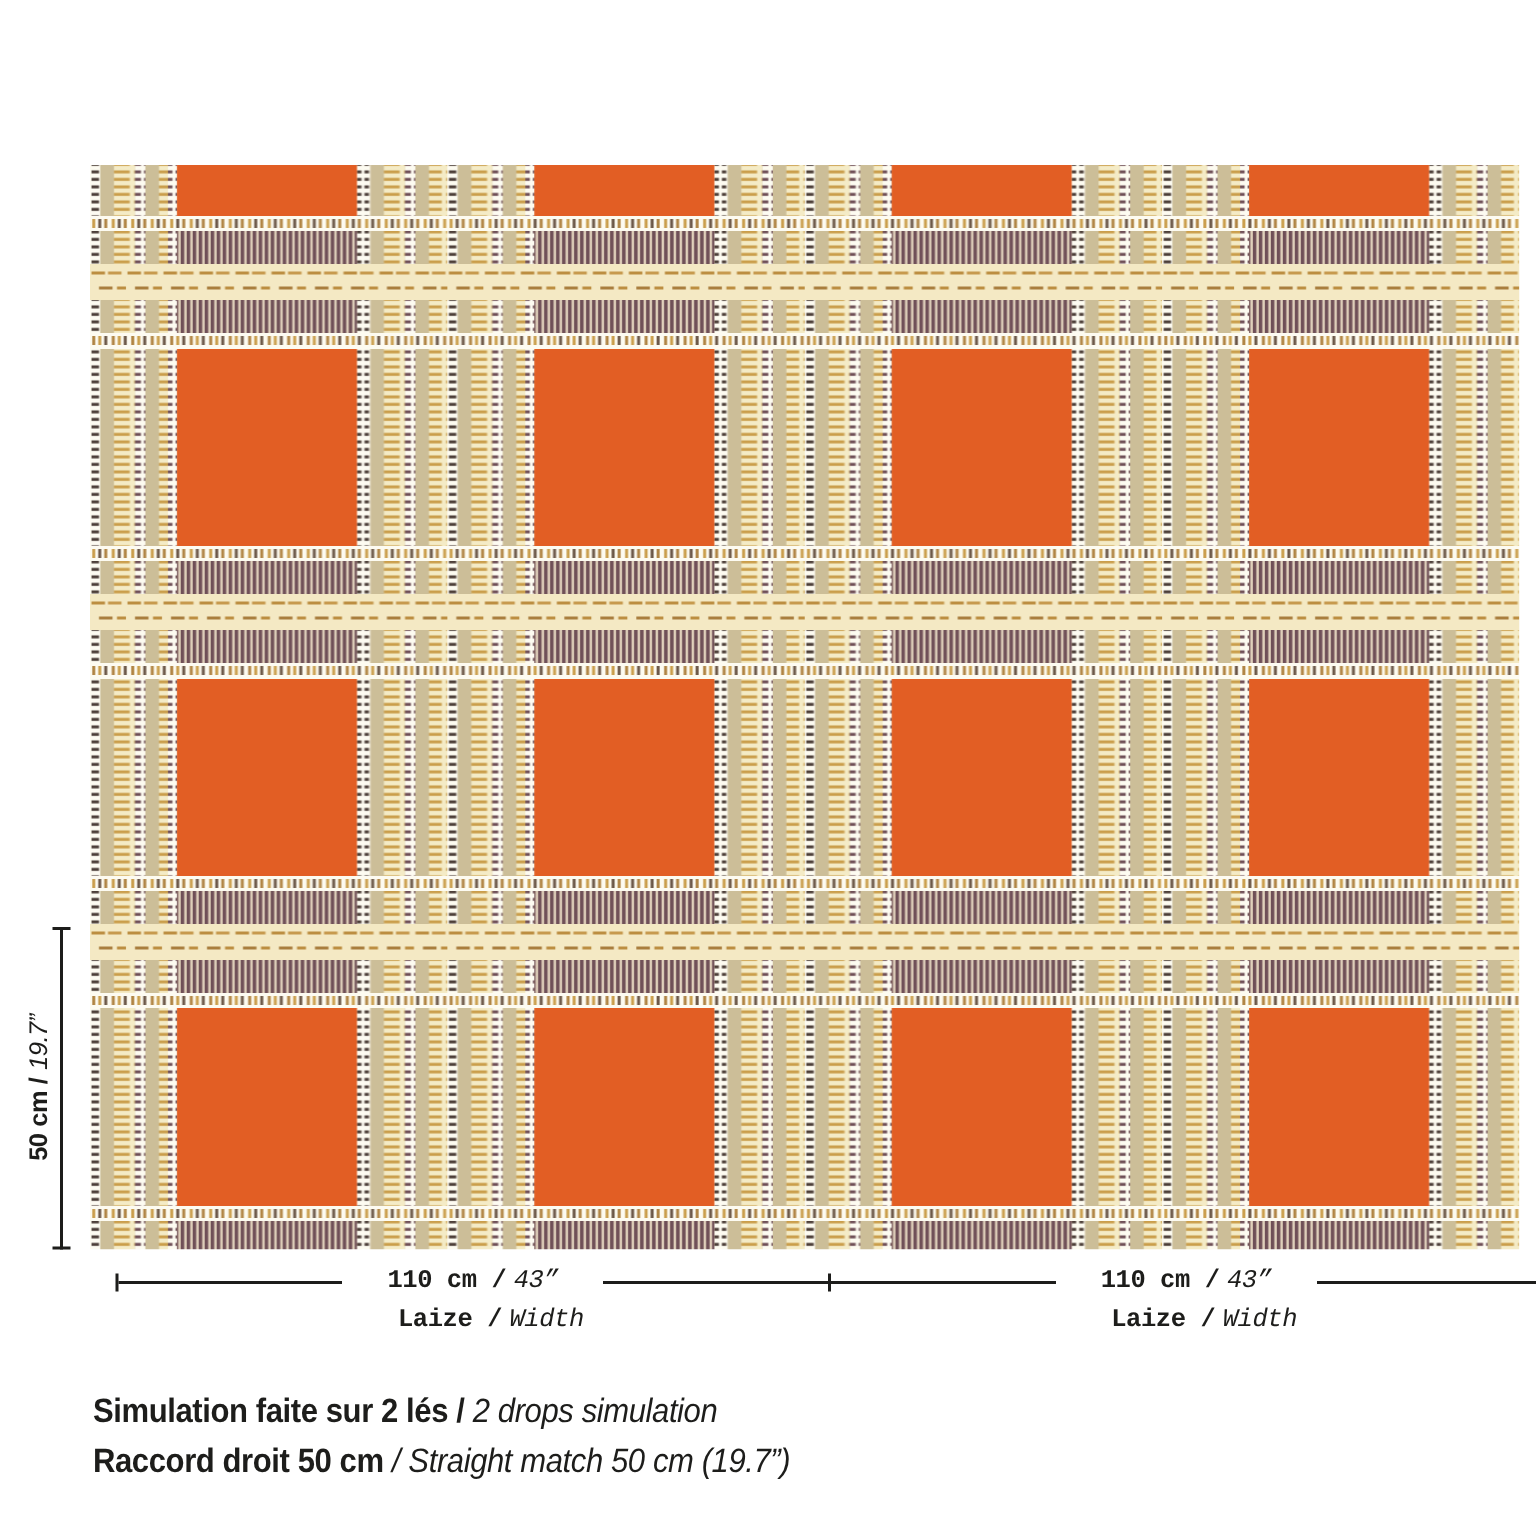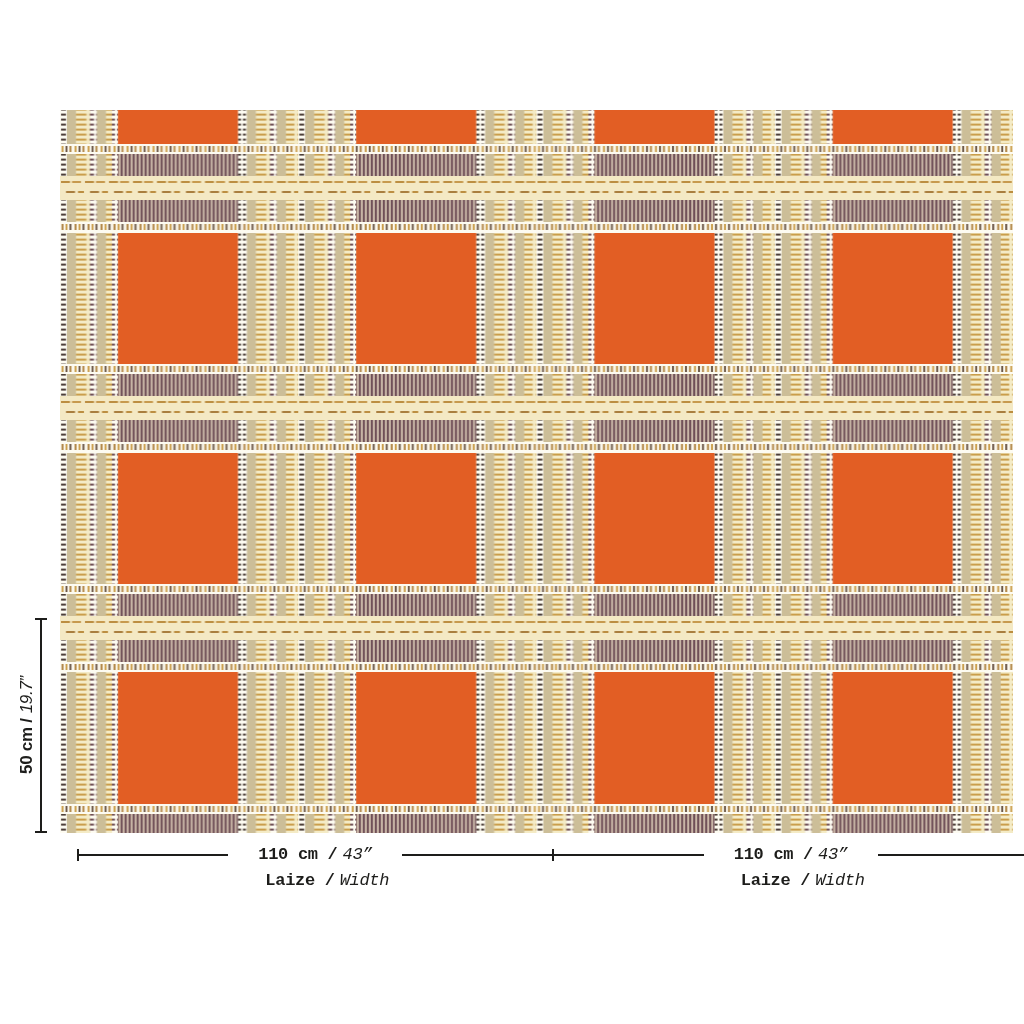--- a/index.html
+++ b/index.html
@@ -237,14 +237,22 @@
         </div>
         <div class="dim-sub">
           <span class="dim-bold">Laize /</span><span class="dim-italic">Width</span>
         </div>
       </div>
       <div class="seg"></div>
       <div class="cap"></div>
     </div>
   </div>
 
+  <div class="caption">
+    <div class="caption-line">
+      <span class="cap-bold">Simulation faite sur 2 lés /</span><span class="cap-italic">2 drops simulation</span>
+    </div>
+    <div class="caption-line">
+      <span class="cap-bold">Raccord droit 50 cm</span><span class="cap-italic">/ Straight match 50 cm (19.7”)</span>
+    </div>
+  </div>
 
 </div>
 
 </body></html>

